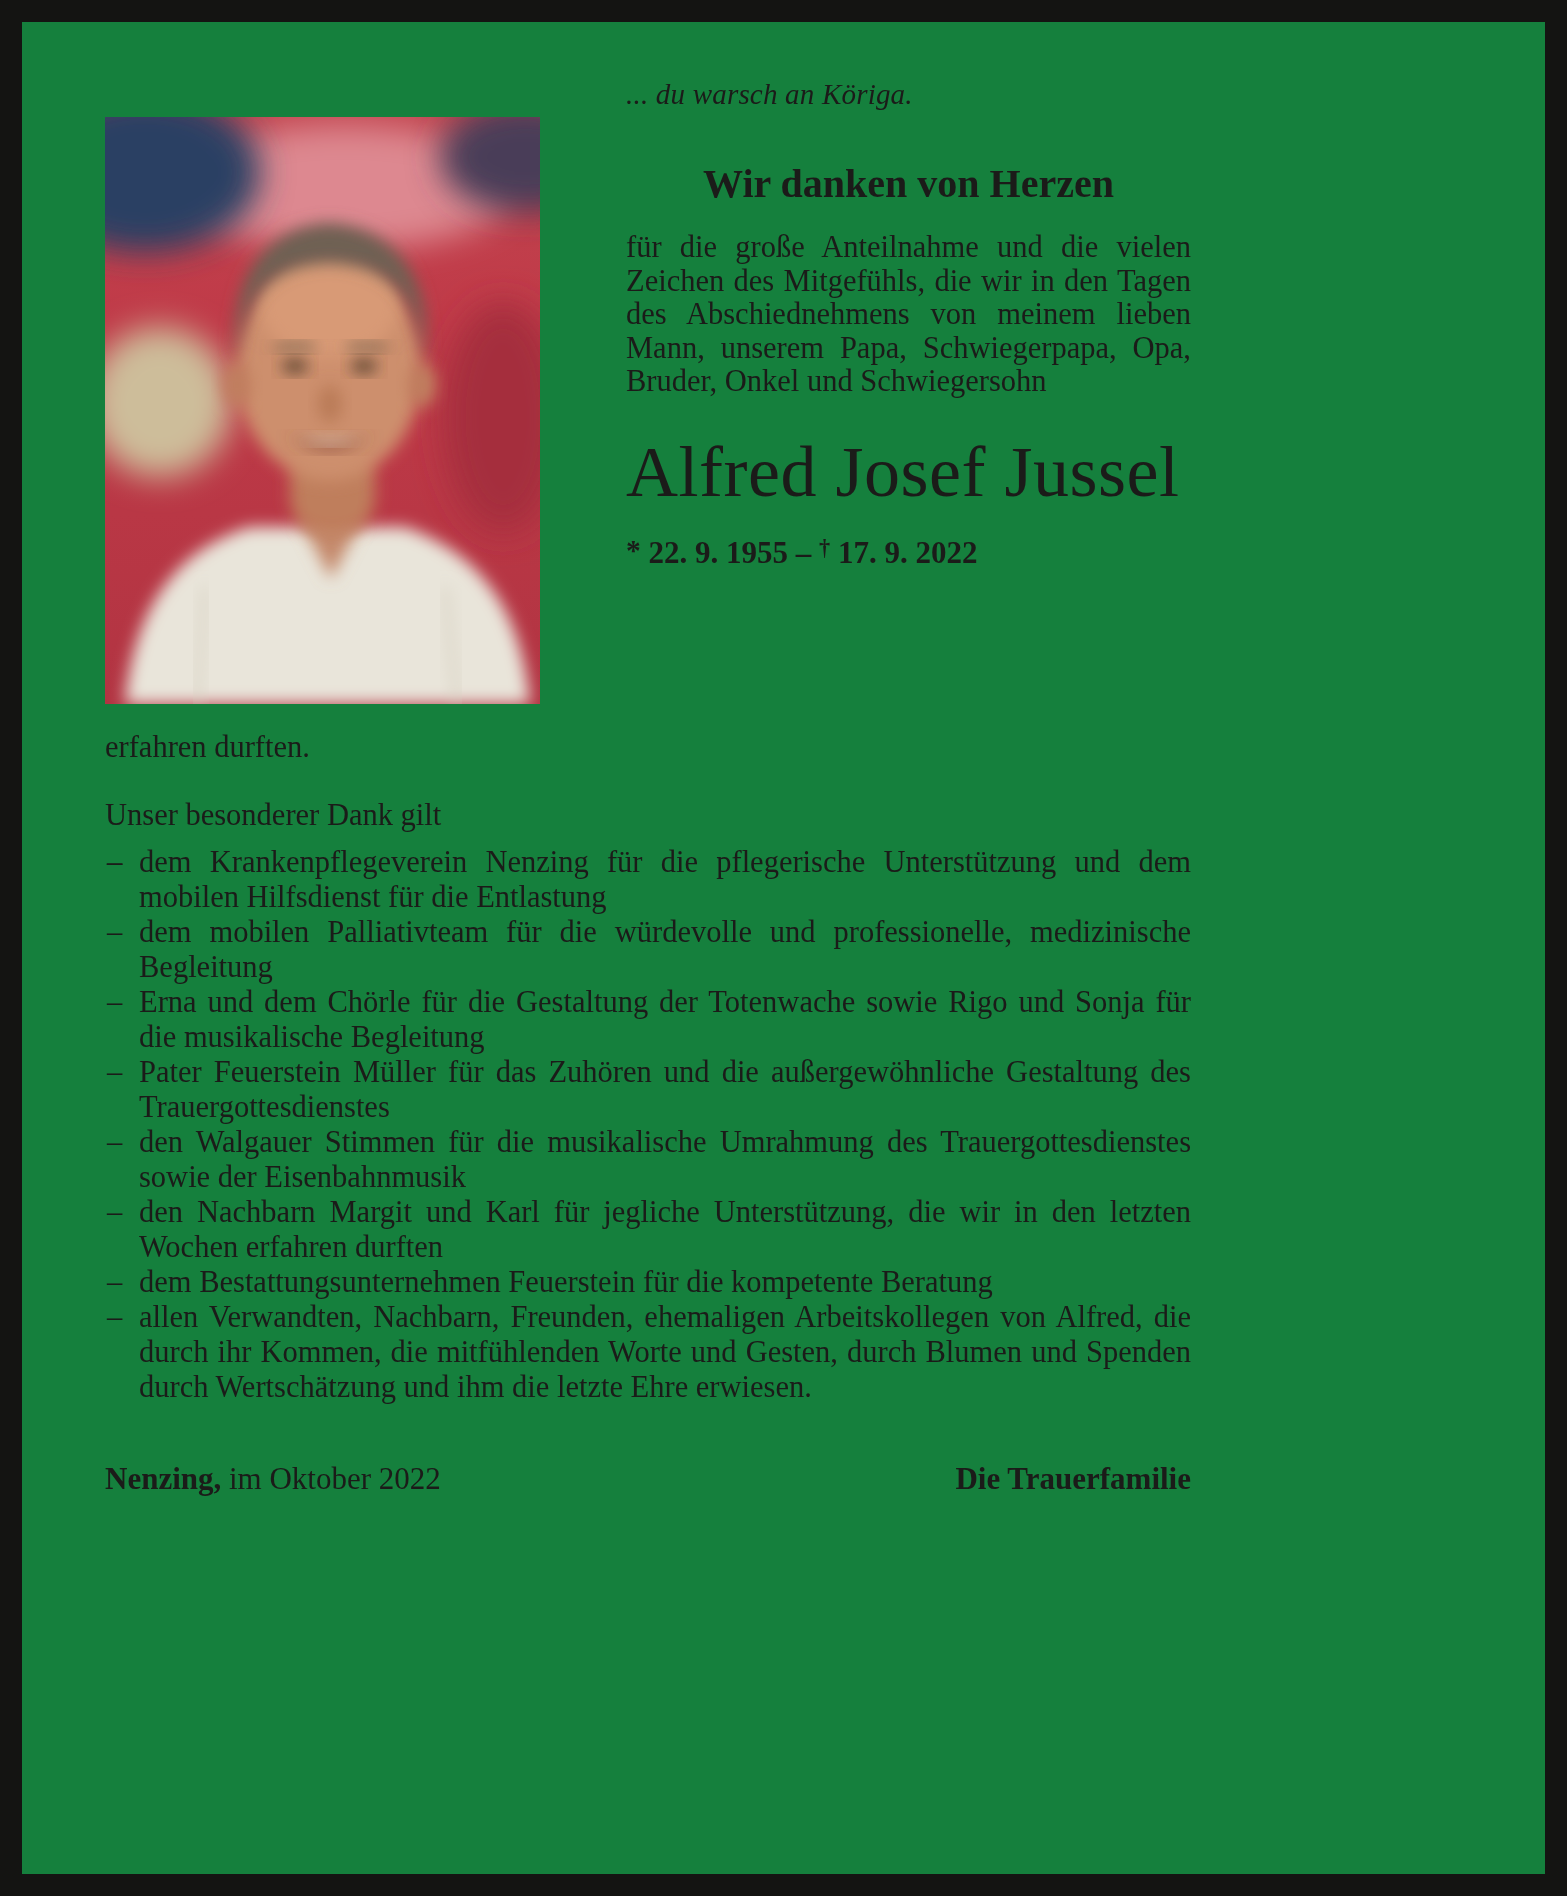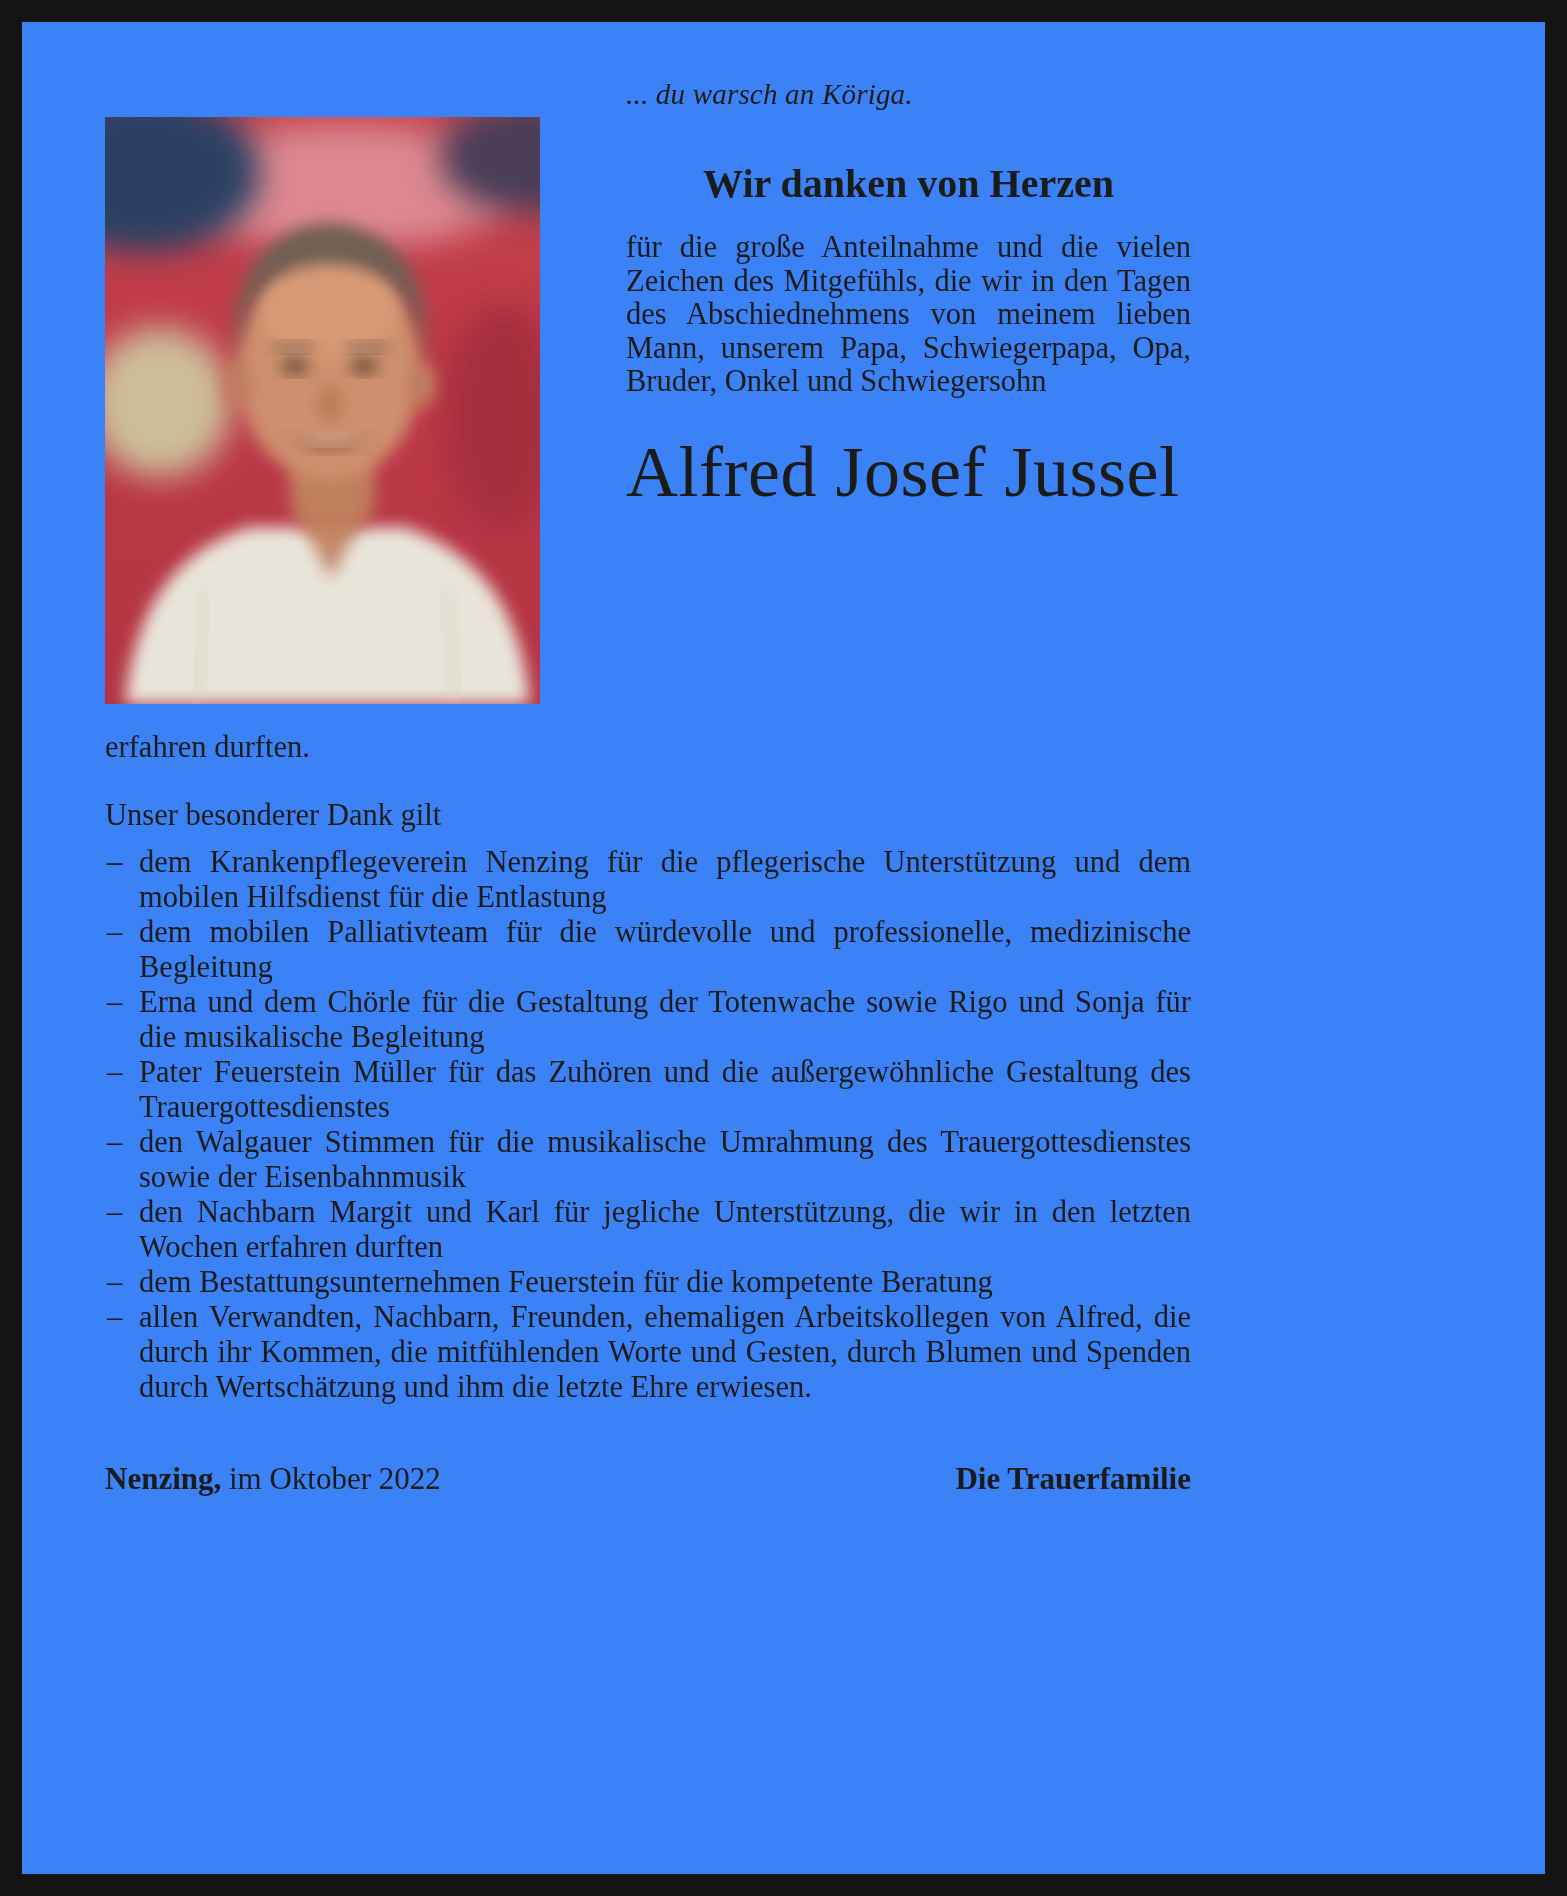--- a/index.html
+++ b/index.html
@@ -6,21 +6,21 @@
   html, body { width: 1567px; height: 1896px; }
   body {
     background: #ffffff;
     font-family: "Liberation Serif", "DejaVu Serif", serif;
     color: #1b1b19;
   }
   .page {
     width: 1567px;
     height: 1896px;
     border: 22px solid #141412;
-    background: #3b82f6;
+    background: #15803d;
     position: relative;
     overflow: hidden;
   }
   .content {
     margin-left: 83px;
     padding-top: 55px;
     width: 1086px;
   }
 
   
@@ -173,20 +173,27 @@
           <path d="M183,318 Q225,348 267,318 Q225,334 183,318 Z" fill="#87493a" filter="url(#b8)"></path>
           <path d="M192,317 Q225,336 258,317 Q225,326 192,317 Z" fill="#e8dccb" filter="url(#b8)"></path>
         </svg>
       </div>
 
       <div class="right-col">
         <div class="epigraph">... du warsch an Köriga.</div>
         <h2 class="thanks-heading">Wir danken von Herzen</h2>
         <p class="intro">für die große Anteilnahme und die vielen Zeichen des Mitgefühls, die wir in den Tagen des Abschiednehmens von meinem lieben Mann, unserem Papa, Schwiegerpapa, Opa, Bruder, Onkel und Schwiegersohn</p>
         <h1 class="deceased-name">Alfred Josef Jussel</h1>
+        <div class="dates">
+          <span class="symbol-asterisk">*</span>
+          <span>22. 9. 1955</span>
+          <span>–</span>
+          <span class="symbol">†</span>
+          <span>17. 9. 2022</span>
+        </div>
       </div>
 
     </div>
 
     <p class="continuation">erfahren durften.</p>
 
     <p class="dank-intro">Unser besonderer Dank gilt</p>
 
     <ul class="thanks-list">
         <li><span class="dash">–</span></li>

